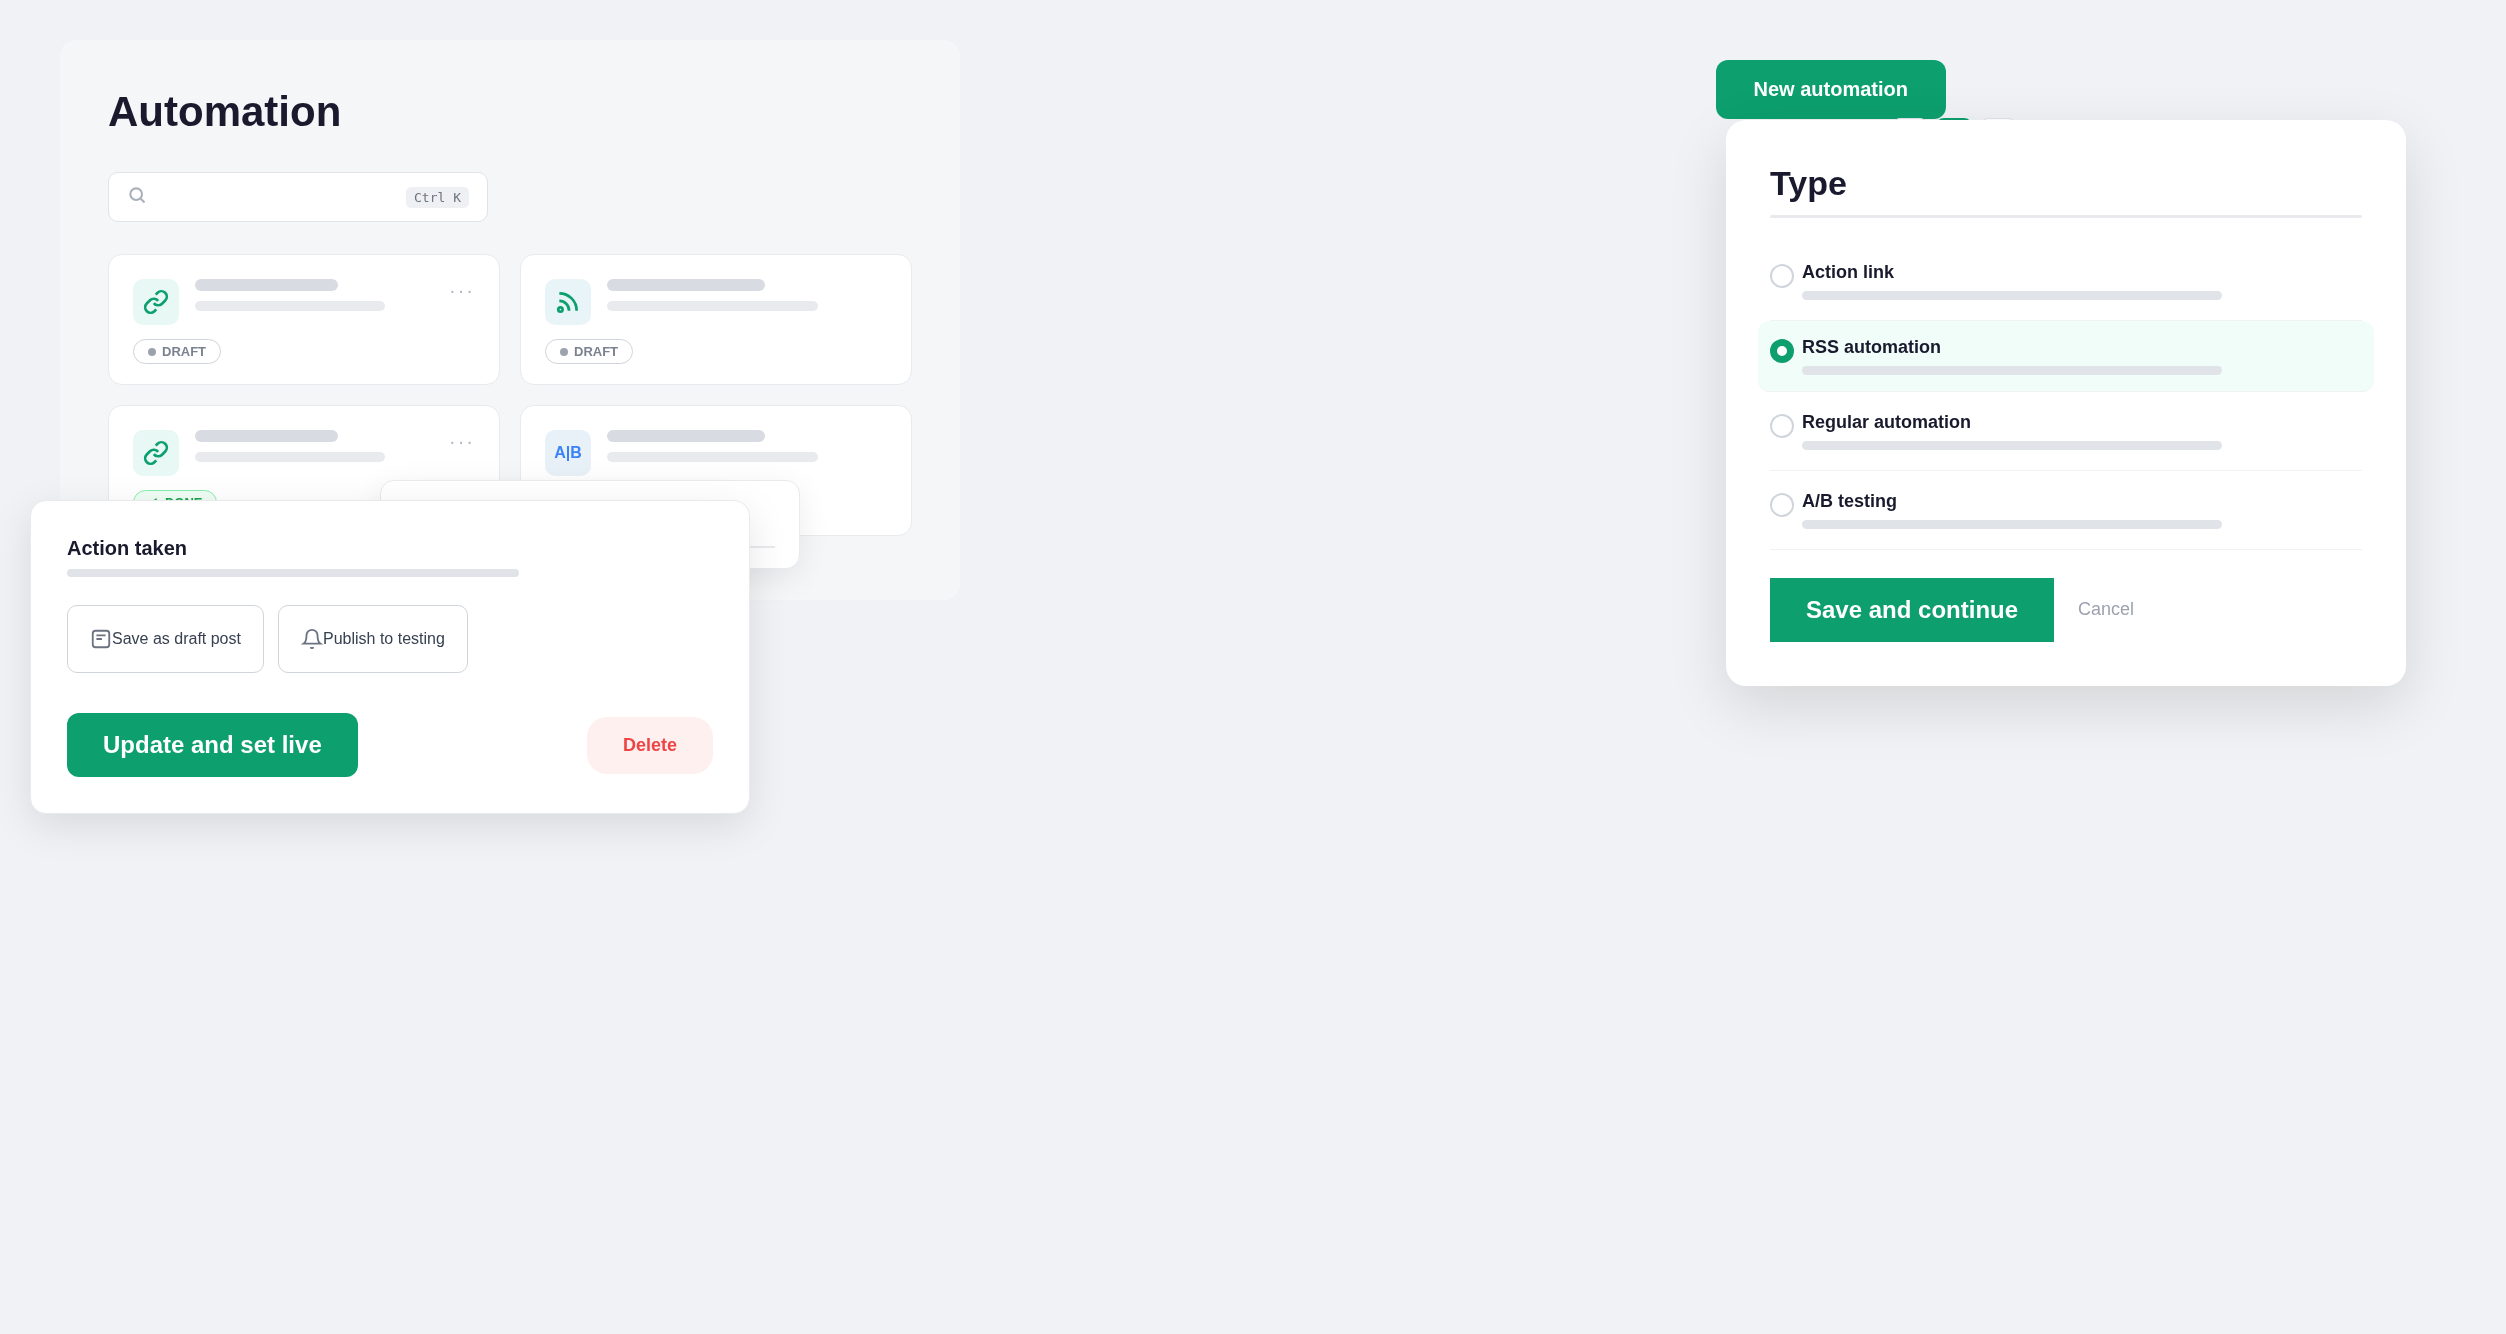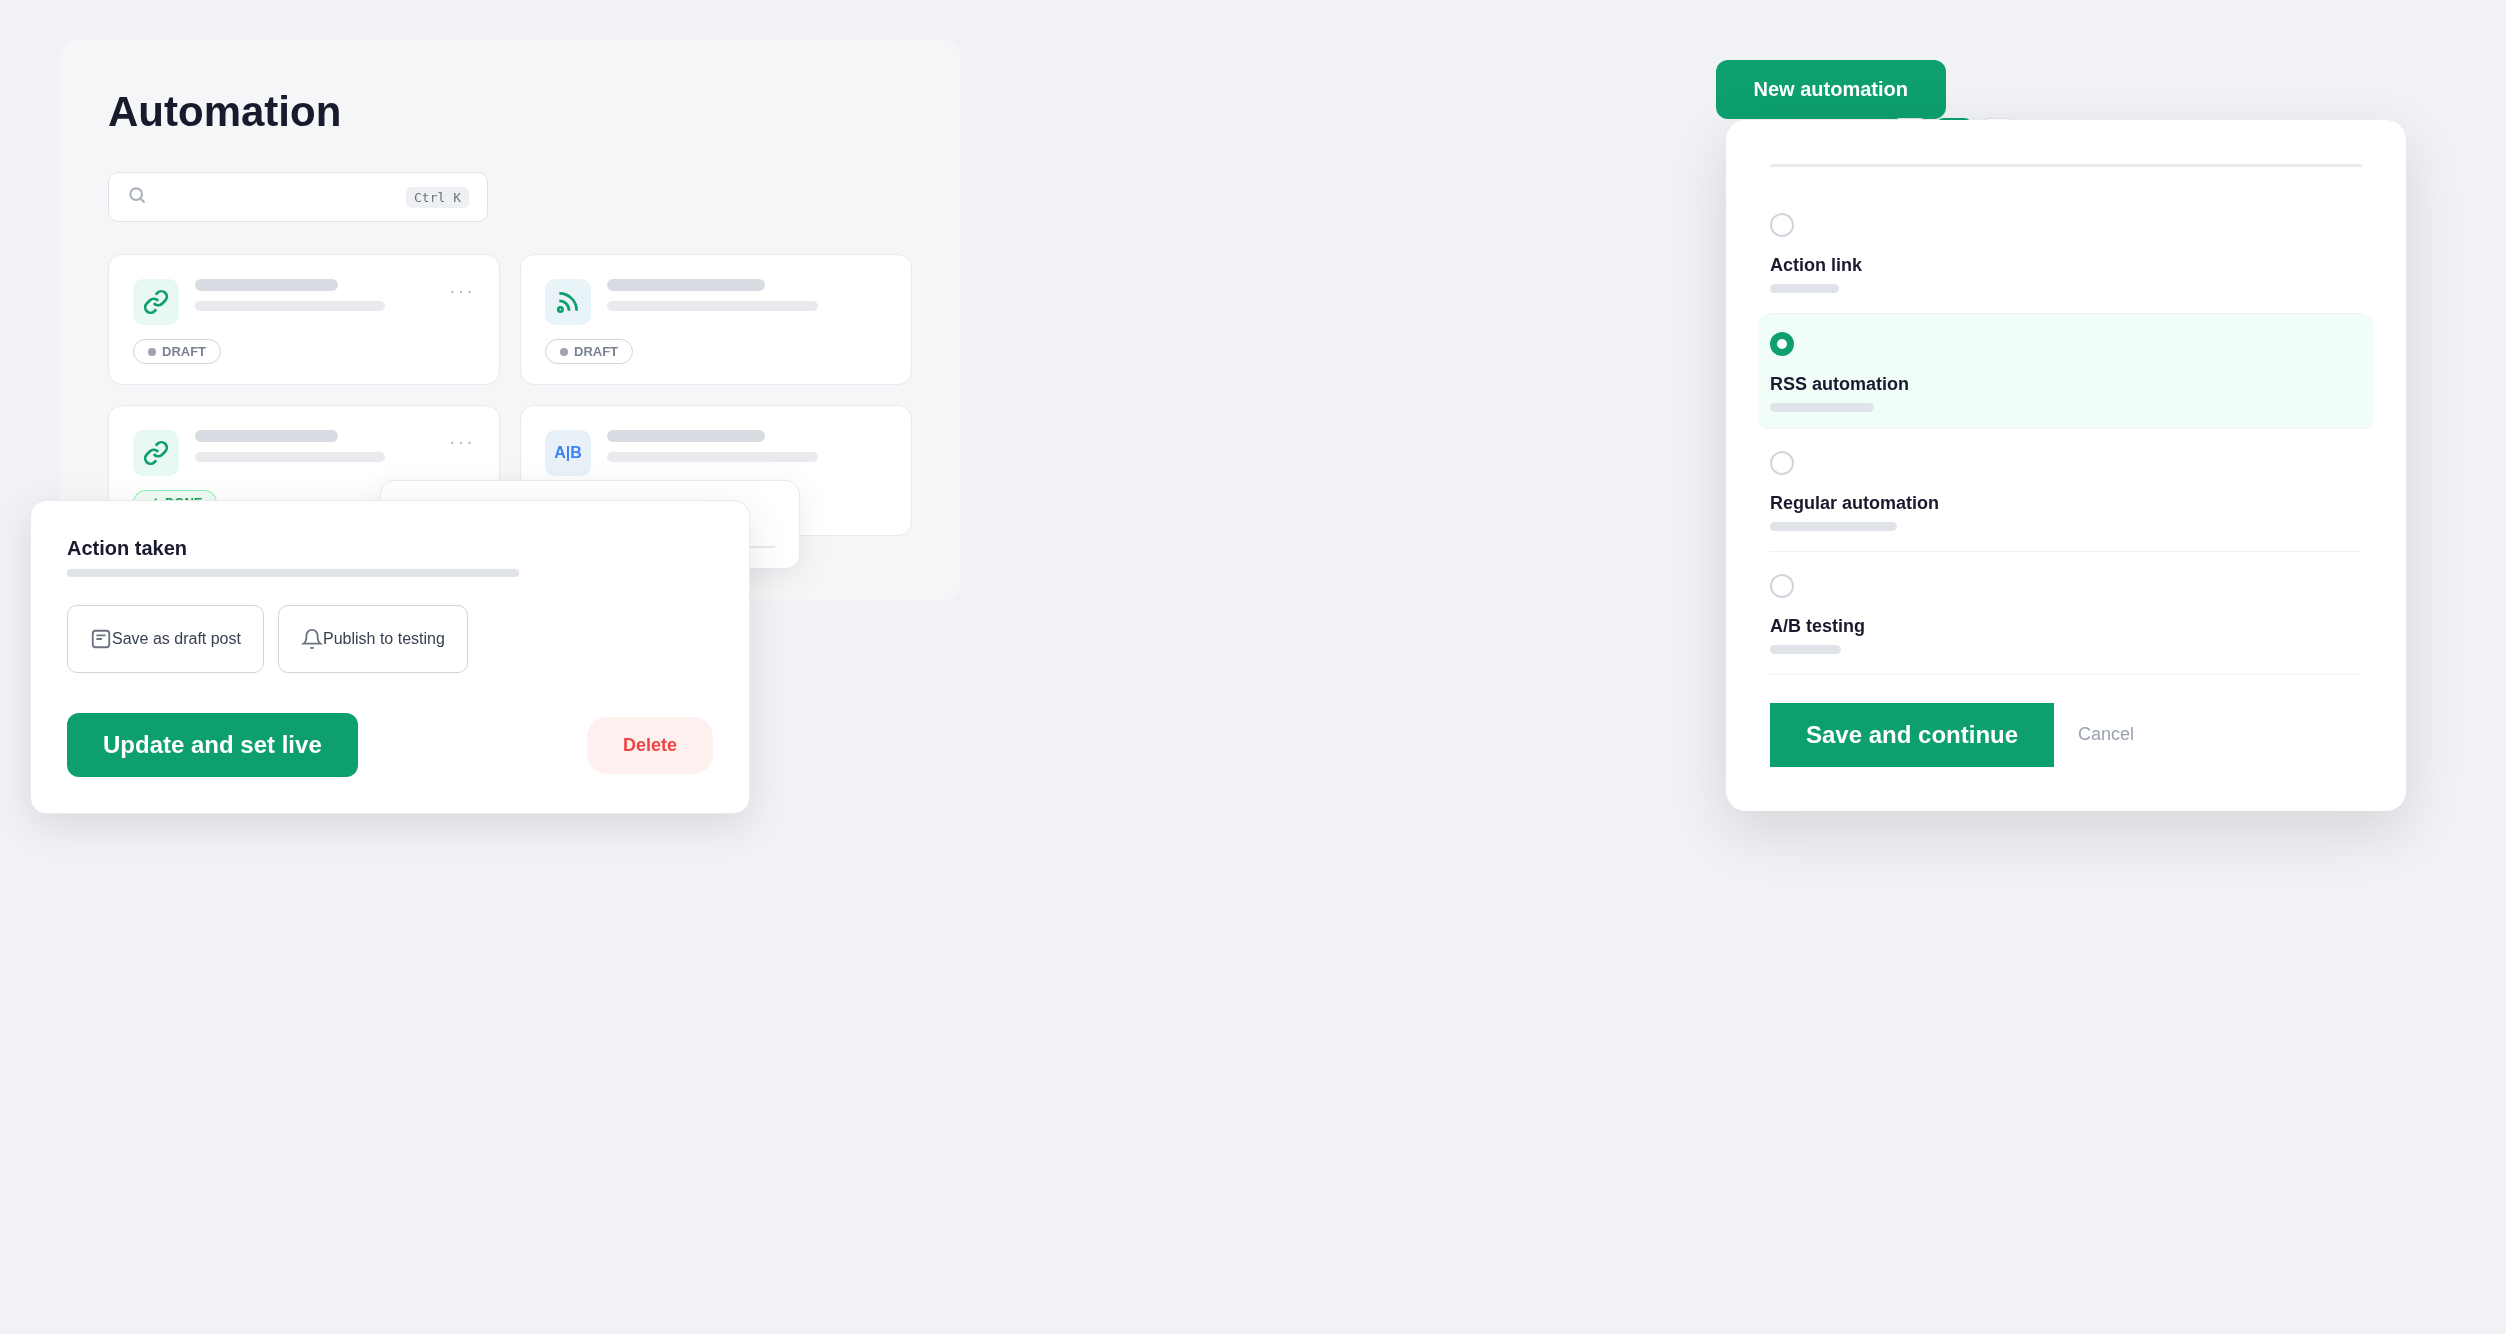--- a/index.html
+++ b/index.html
@@ -379,24 +379,23 @@
     .modal-divider {
       height: 2.5px;
       background: #e8eaed;
       border-radius: 2px;
       margin-bottom: 24px;
     }
 
     .type-option {
       display: flex;
       align-items: flex-start;
-      gap: 18px;
+      gap: 8px;
       padding: 20px 0;
       border-bottom: 1.5px solid #f0f2f5;
-      flex-direction: column;
     }
 
     .type-option:last-of-type {
       border-bottom: none;
     }
 
     .radio-circle {
       width: 24px;
       height: 24px;
       border-radius: 50%;
@@ -626,20 +625,21 @@
     </button>
   </div>
 
   <div class="action-footer">
     <button class="update-btn">Update and set live</button>
     <button class="delete-btn">Delete</button>
   </div>
 </div>
 
 <div class="type-modal">
+  <div class="modal-title">Type</div>
   <div class="modal-divider"></div>
 
   <div class="type-option">
     <div class="radio-circle"></div>
     <div class="type-info">
       <div class="type-name">Action link</div>
       <div class="type-desc-line"></div>
     </div>
   </div>
 

